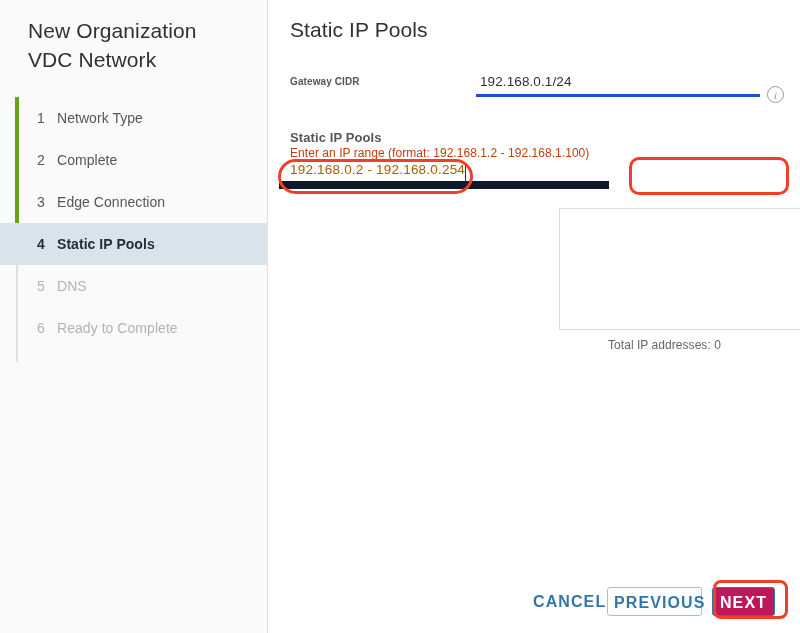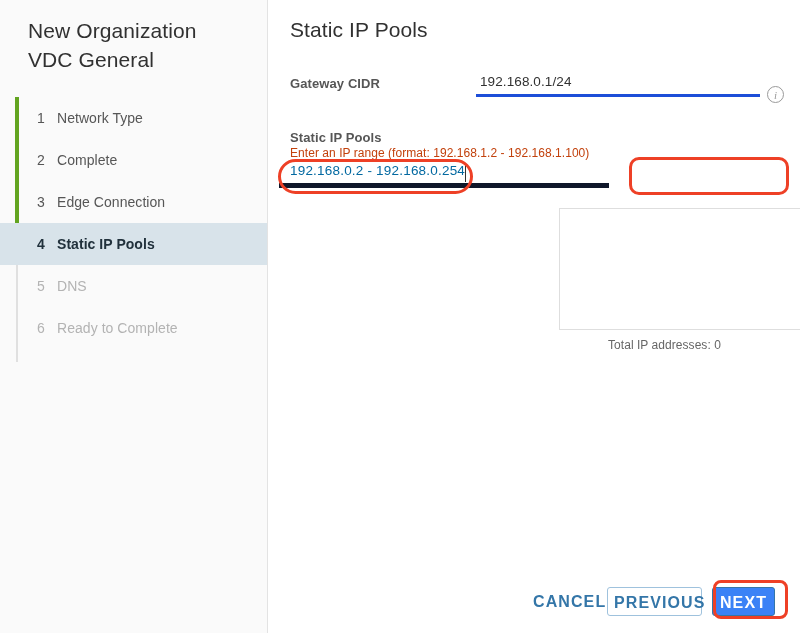--- a/index.html
+++ b/index.html
@@ -122,21 +122,21 @@
   
   #gateway-row {
     position: absolute;
     left: 22px;
     top: 74px;
     width: 495px;
     display: flex;
     align-items: flex-start;
   }
   .field-label {
-    font-size: 13px;
+    font-size: 10px;
     font-weight: 700;
     color: #565656;
     letter-spacing: 0.1px;
     padding-top: 2px;
   }
   #gateway-label { width: 186px; flex: 0 0 186px; }
 
   .ro-value {
     font-size: 13.5px;
     color: #313131;
@@ -187,25 +187,25 @@
   
   #range-input-wrap {
     position: absolute;
     left: 11px;
     top: 160px;
   }
   #range-input {
     width: 330px;
     height: 28px;
     border: none;
-    border-bottom: 5px solid #0f172a;
+    border-bottom: 8px solid #0f172a;
     background: transparent;
     font-family: "Liberation Sans", "DejaVu Sans", sans-serif;
     font-size: 13.5px;
-    color: #0369a1;
+    color: #a16207;
     padding: 0 4px 2px 11px;
     box-sizing: border-box;
     outline: none;
     letter-spacing: 0.2px;
     caret-color: #313131;
   }
   #caret {
     position: absolute;
     left: 186px;
     top: 4px;
@@ -231,21 +231,21 @@
     font-family: "Liberation Sans", "DejaVu Sans", sans-serif;
     font-size: 16px;
     letter-spacing: 1.1px;
     text-transform: uppercase;
     cursor: pointer;
     box-sizing: border-box;
     border-radius: 3px;
     text-align: center;
   }
   .btn-primary {
-    background: #3b82f6;
+    background: #be185d;
     border: 1px solid #3476a8;
     color: #ffffff;
     font-weight: 600;
   }
   .btn-outline {
     background: #ffffff;
     border: 1px solid #9fc2dd;
     color: #3476a8;
     font-weight: 600;
   }
@@ -312,21 +312,21 @@
     height: 29px;
     line-height: 27px;
   }
 </style>
 </head>
 <body>
 
 <div id="wizard">
 
   <aside id="sidebar">
-    <h1 id="wizard-title">New Organization VDC General</h1>
+    <h1 id="wizard-title">New Organization VDC Network</h1>
 
     <nav id="steps">
       <div id="rail-track"></div>
       <div id="rail-progress"></div>
 
       <div class="step">
         <span class="step-num">1</span>
         <span class="step-label">Network Type</span>
       </div>
 

